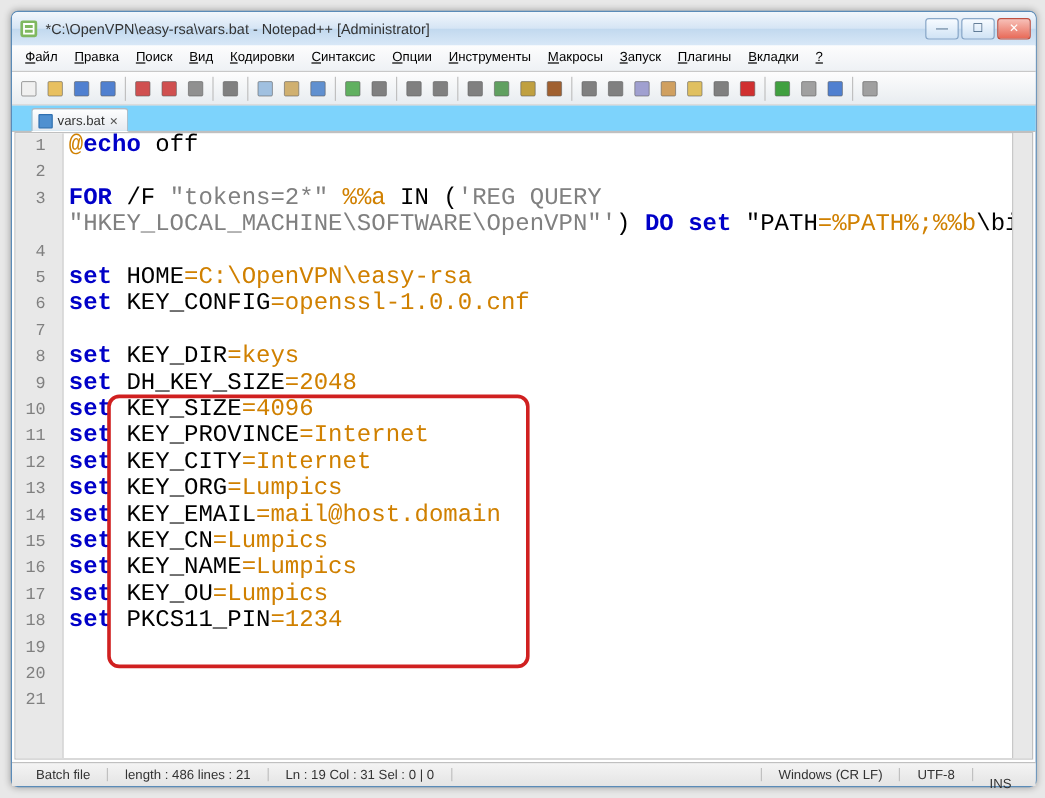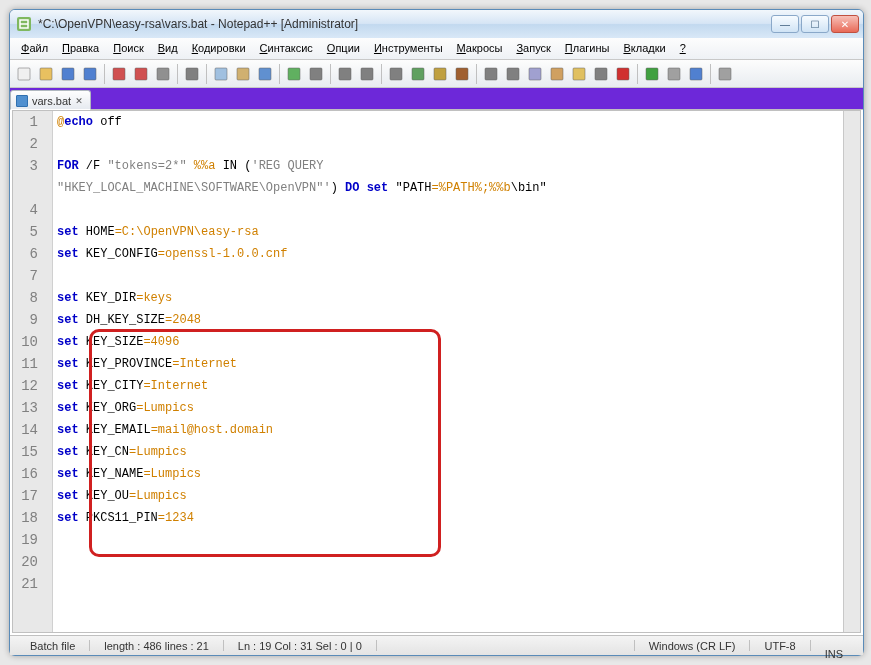--- a/index.html
+++ b/index.html
@@ -11,28 +11,28 @@
 .title-text { flex: 1; color: #333; font-size: 12px; }
 .win-buttons { display: flex; gap: 2px; }
 .win-btn { width: 28px; height: 18px; border: 1px solid #8aa8c9; border-radius: 3px; background: linear-gradient(#f7fbff,#d0e3f5); display: flex; align-items: center; justify-content: center; font-size: 10px; color: #3a5a7a; }
 .win-btn.close { background: linear-gradient(#f7c0b8,#e86a58); color: #fff; border-color: #c05040; }
 .menubar { height: 22px; background: linear-gradient(#fdfdfd,#eef1f5); border-bottom: 1px solid #c8c8c8; display: flex; padding: 0 4px; text-align: center; }
 .menu-item { padding: 4px 7px; color: #000; cursor: default; }
 .menu-item u { text-decoration: underline; }
 .toolbar { height: 28px; background: linear-gradient(#fdfdfd,#e8ecf0); border-bottom: 1px solid #c8c8c8; display: flex; align-items: center; padding: 0 4px; gap: 2px; }
 .tb-btn { width: 20px; height: 20px; display: flex; align-items: center; justify-content: center; border-radius: 2px; }
 .tb-sep { width: 1px; height: 20px; background: #c0c0c0; margin: 0 2px; }
-.tab-strip { height: 22px; background: #6d28d9; border-bottom: 1px solid #c0c0c0; display: flex; align-items: flex-end; padding-left: 0; }
+.tab-strip { height: 22px; background: #7dd3fc; border-bottom: 1px solid #c0c0c0; display: flex; align-items: flex-end; padding-left: 16px; }
 .tab { height: 20px; background: linear-gradient(#fefefe,#e6eaf0); border: 1px solid #b0b8c0; border-bottom: 1px solid #fff; border-radius: 3px 3px 0 0; padding: 2px 5px 0 5px; display: flex; align-items: center; gap: 4px; font-size: 11px; color: #333; margin-bottom: -1px; }
 .tab-icon { width: 12px; height: 12px; background: #5090d0; border: 1px solid #3070b0; border-radius: 1px; }
 .tab-close { width: 10px; height: 10px; font-size: 9px; color: #555; }
 .editor-wrap { flex: 1; display: flex; background: #fff; border: 1px solid #c0c0c0; margin: 0 2px 2px 2px; overflow: hidden; }
 .gutter { width: 40px; background: #e8e8e8; border-right: 1px solid #d0d0d0; padding-top: 0; font-family: 'Courier New', monospace; font-size: 14px; color: #808080; text-align: right; line-height: 22px; }
 .gutter div { padding-right: 14px; height: 22px; }
-.code-area { flex: 1; font-family: 'Courier New', monospace; font-size: 12px; line-height: 22px; position: relative; padding: 0 4px; overflow-y: auto; }
+.code-area { flex: 1; font-family: 'Courier New', monospace; font-size: 20px; line-height: 22px; position: relative; padding: 0 4px; overflow-y: auto; }
 .code-line { white-space: pre; height: 22px; }
 .code-line.current { background: #e8e8ff; }
 .kw { color: #0000c8; font-weight: bold; }
 .var { color: #d08000; }
 .str { color: #808080; }
 .txt { color: #000; }
 .hl-box { position: absolute; border: 3px solid #d02020; border-radius: 10px; left: 36px; top: 218px; width: 352px; height: 228px; pointer-events: none; }
 .statusbar { height: 20px; background: linear-gradient(#f4f4f4,#e4e4e4); border-top: 1px solid #c0c0c0; display: flex; align-items: center; font-size: 11px; color: #333; padding: 4px 6px; }
 .status-cell { padding: 0 14px; border-right: 1px solid #c0c0c0; height: 100%; display: flex; align-items: center; }
 .status-cell:last-child { border-right: none; margin-top: 16px; }

